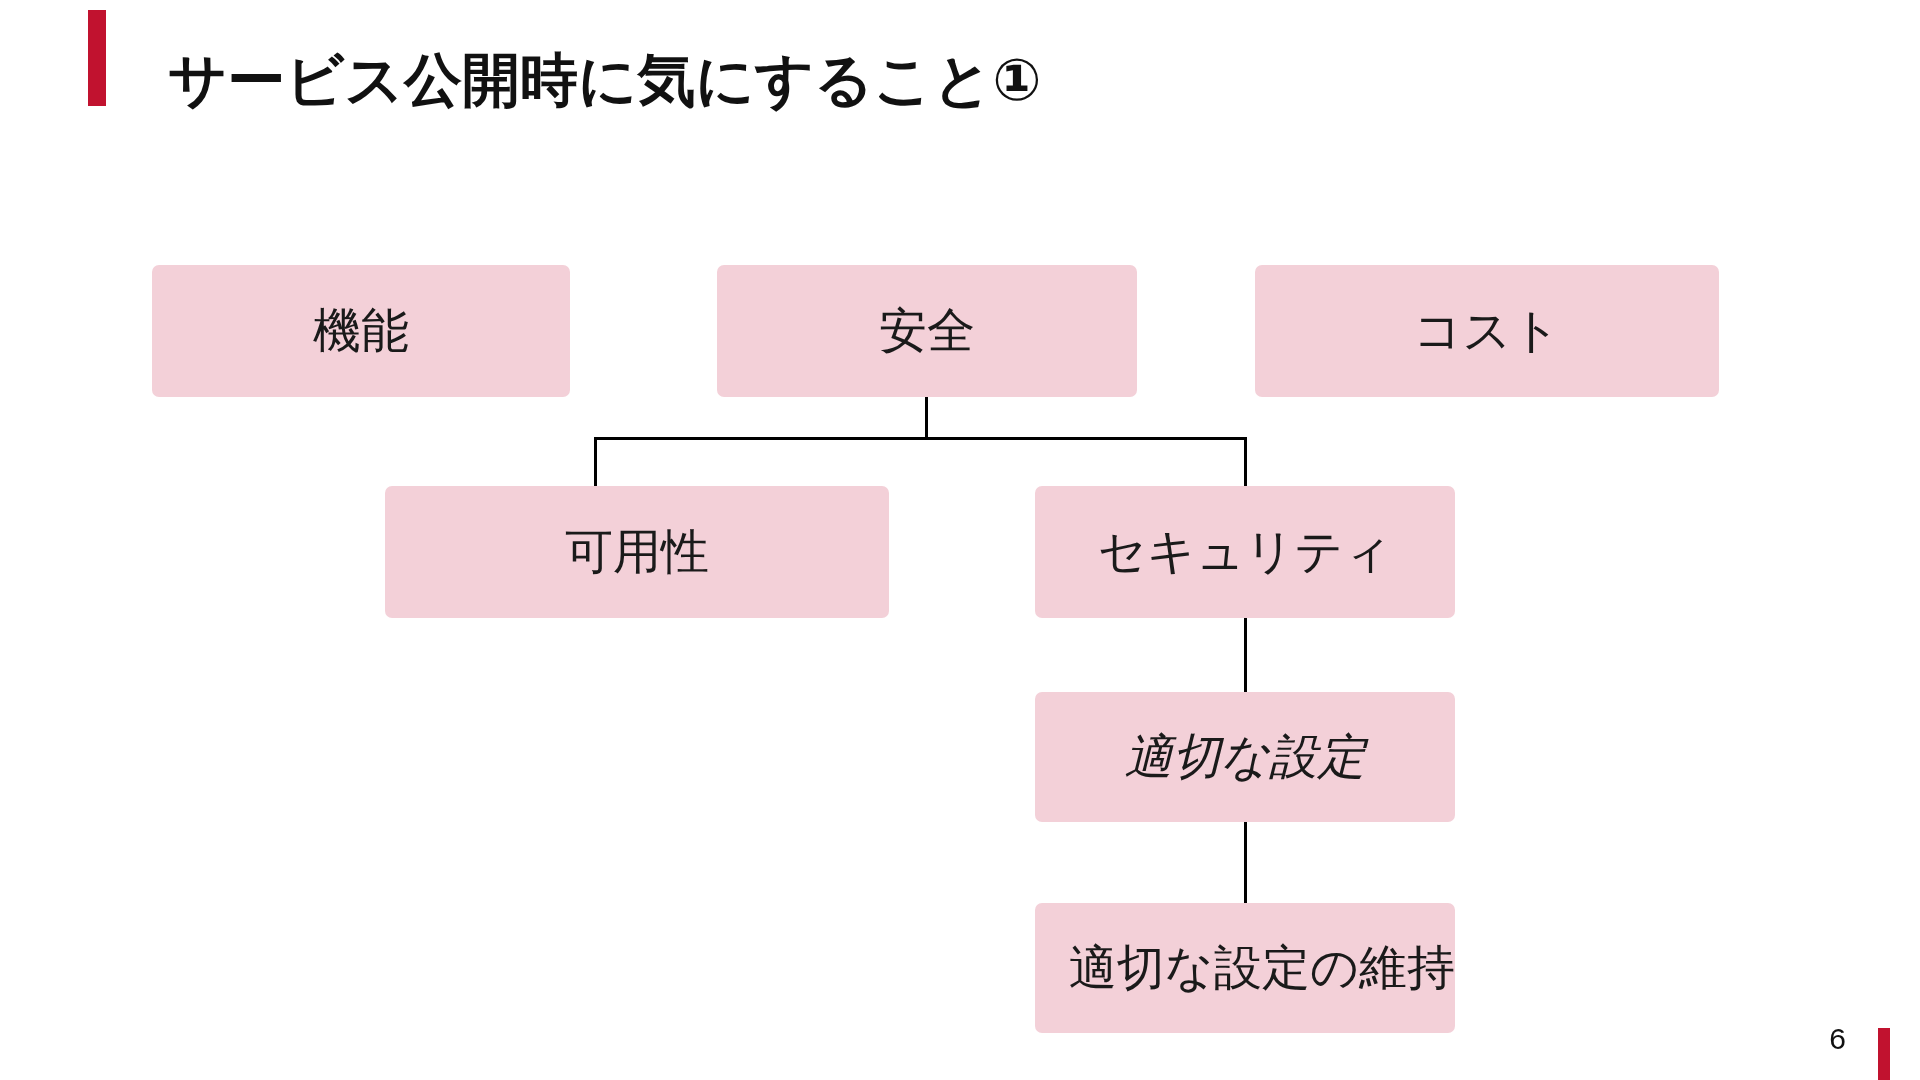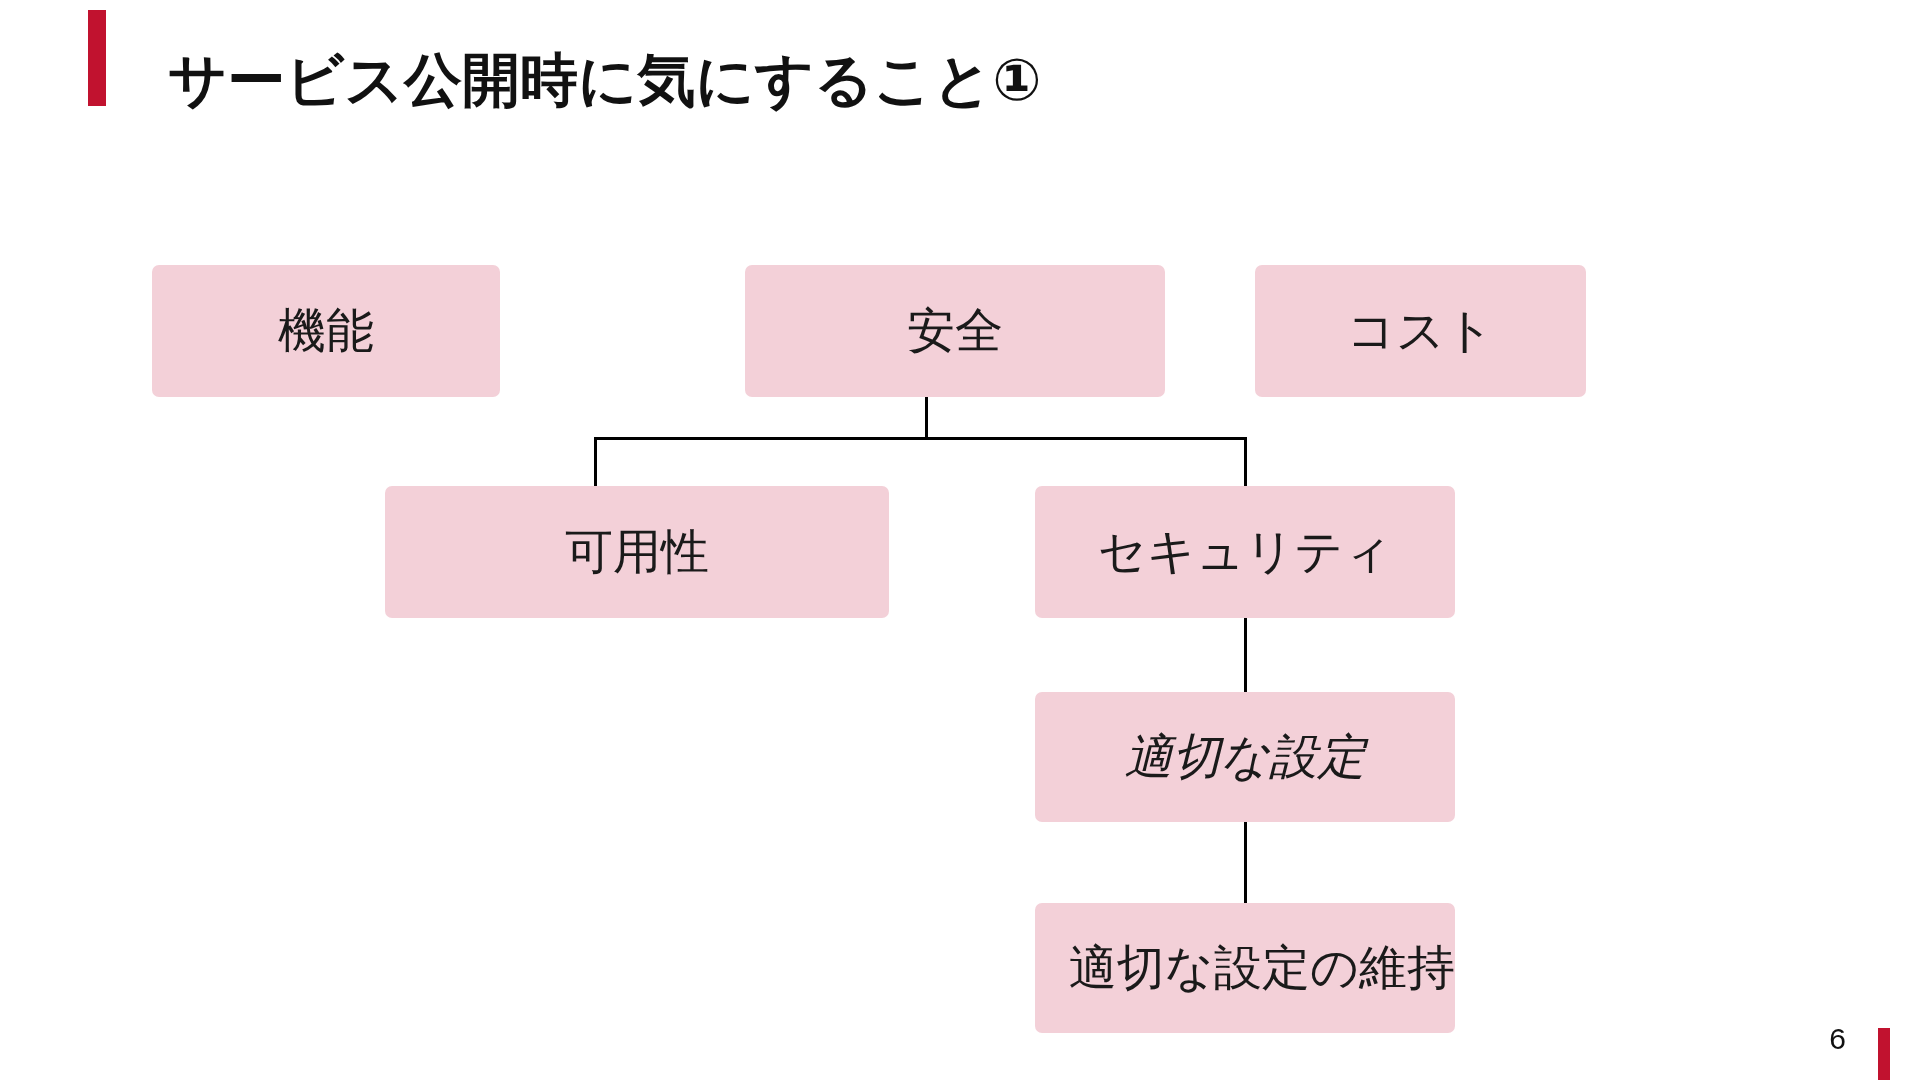--- a/index.html
+++ b/index.html
@@ -28,23 +28,23 @@
 
   
   .node{
     position:absolute;
     background:var(--node-fill);
     border-radius:7px;
     display:flex;align-items:center;justify-content:center;
     color:#1a1a1a;font-size:48px;font-weight:400;
     white-space:nowrap;line-height:1;
   }
-  .node-feature        {left:152px; top:265px; width:348px; height:132px;}
-  .node-safety         {left:717px; top:265px; width:420px; height:132px;margin-left:28px;}
-  .node-cost           {left:1255px;top:265px; width:331px; height:132px;}
+  .node-feature        {left:152px; top:265px; width:418px; height:132px;}
+  .node-safety         {left:717px; top:265px; width:420px; height:132px;}
+  .node-cost           {left:1255px;top:265px; width:464px; height:132px;}
   .node-availability   {left:385px; top:486px; width:504px; height:132px;}
   .node-security       {left:1035px;top:486px; width:420px; height:132px;}
   .node-proper-config  {left:1035px;top:692px; width:420px; height:130px;font-style:italic;}
   .node-maintain-config{left:1035px;top:903px; width:420px; height:130px;justify-content:flex-end;}
 
   
   .connector{position:absolute;background:var(--line);}
   .c-safety-stem   {left:925px; top:397px; width:3px;   height:42px;}
   .c-branch-h      {left:594px; top:437px; width:653px; height:3px;}
   .c-drop-left     {left:594px; top:437px; width:3px;   height:50px;}

